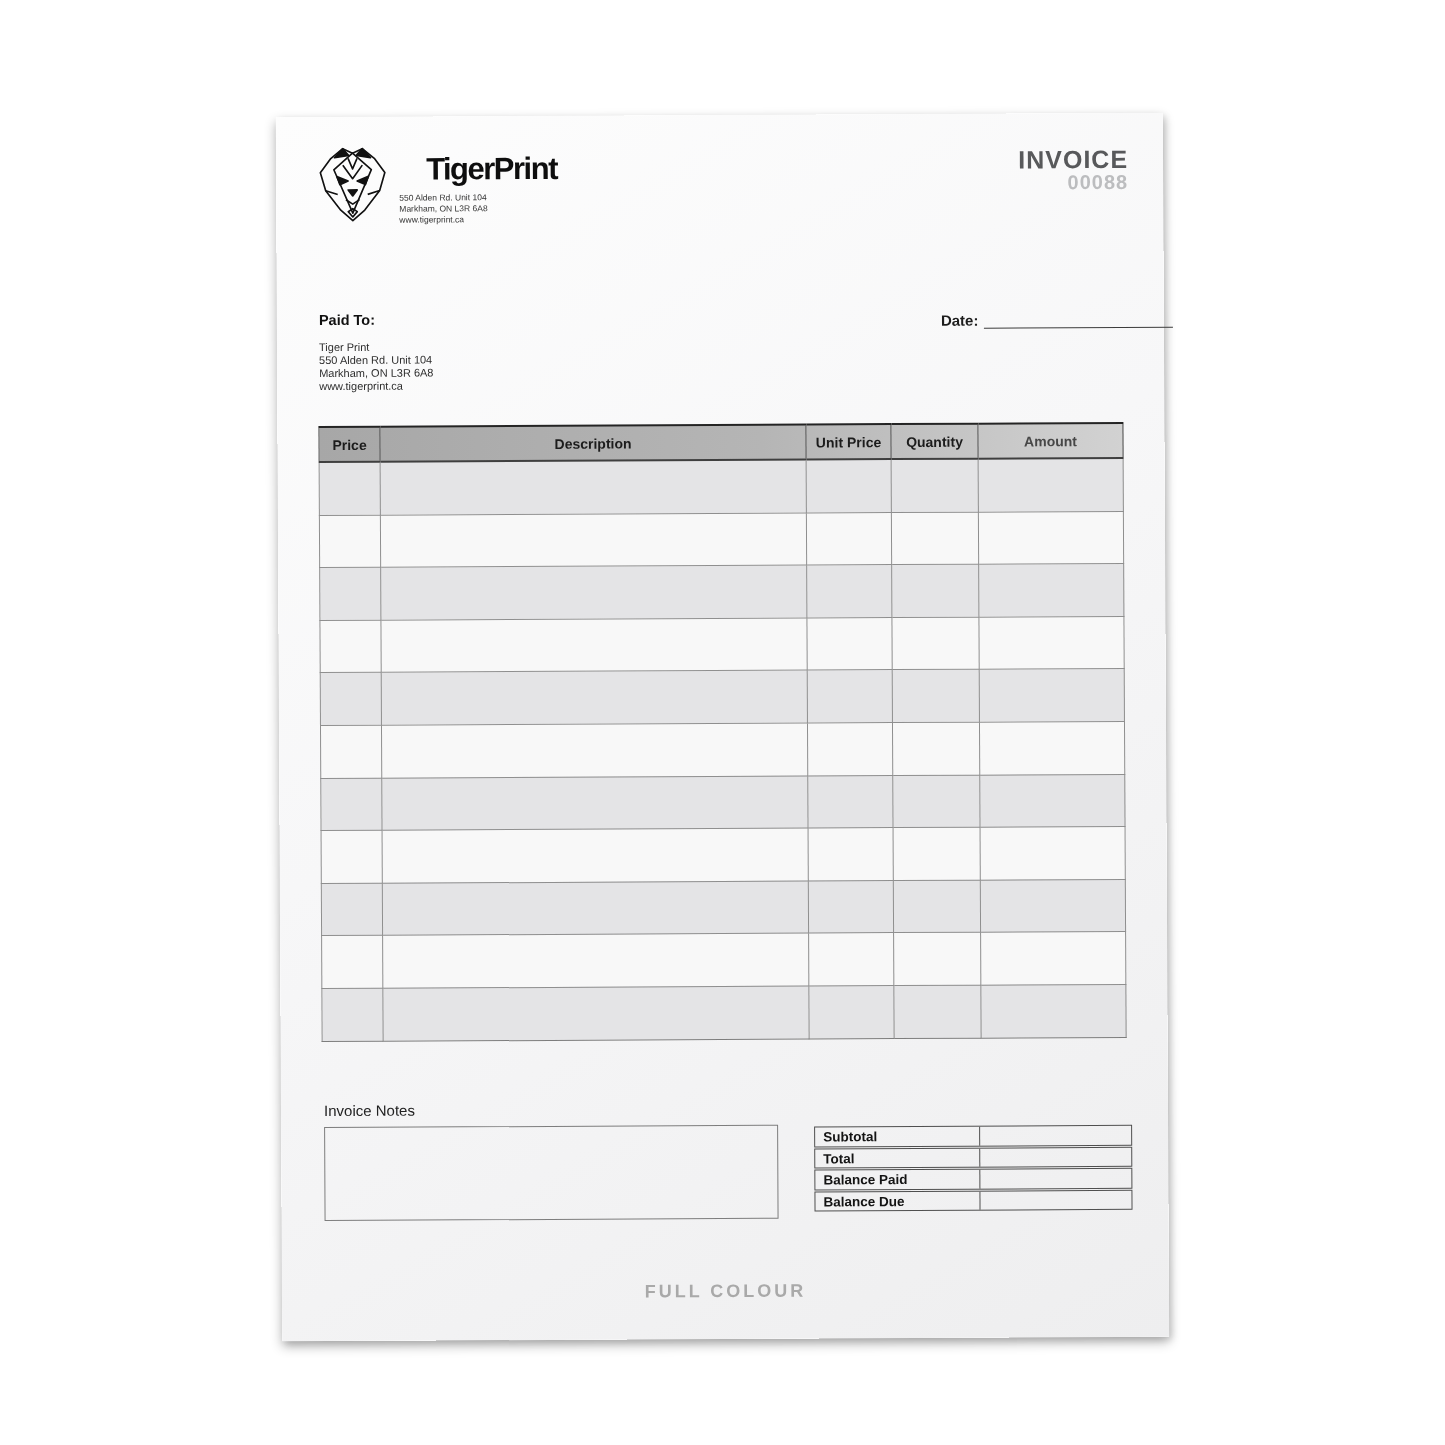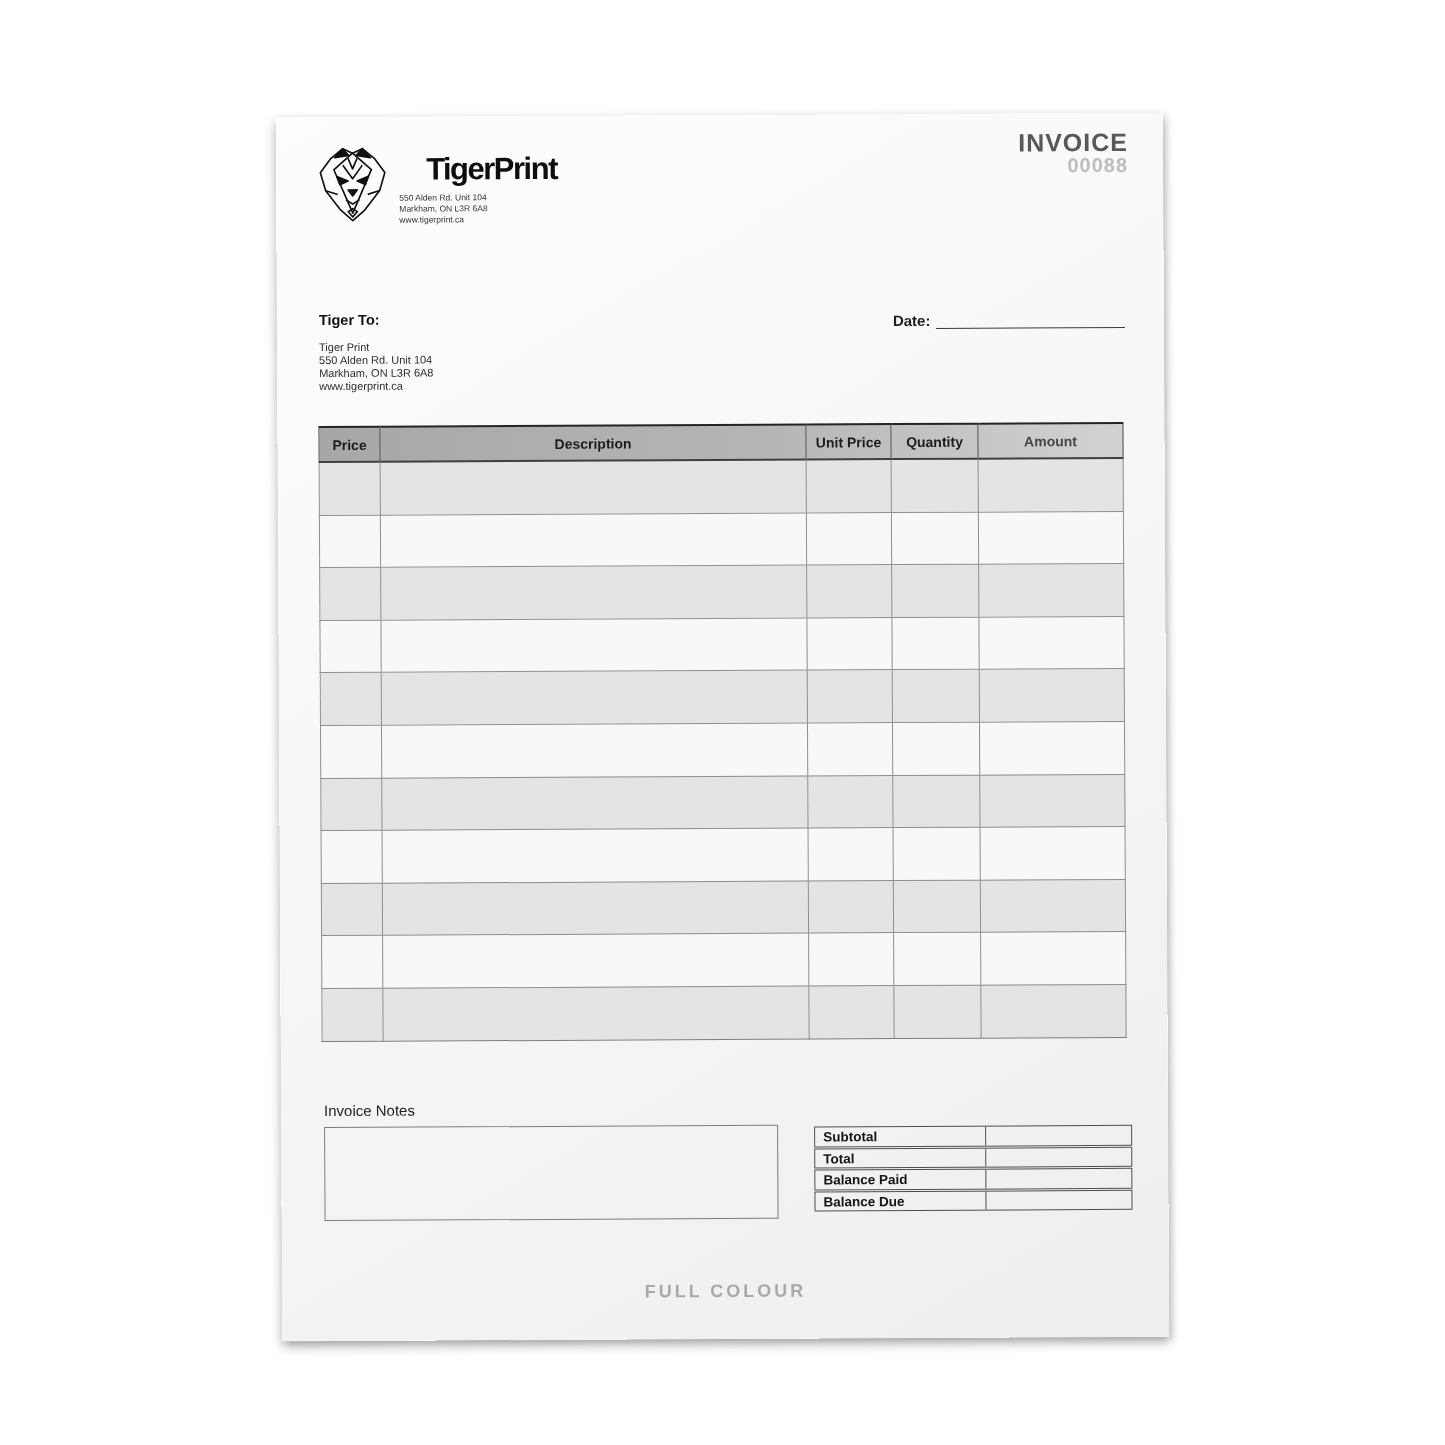--- a/index.html
+++ b/index.html
@@ -16,28 +16,28 @@
   
   .logo-svg{position:absolute;left:39px;top:27px;width:75px;height:86px;}
   .brand-name{
     position:absolute;left:119px;top:36px;font-size:31px;line-height:34px;
     font-weight:bold;letter-spacing:-1.5px;color:#0e0e0e;margin-left:31px;
   }
   .brand-address{
     position:absolute;left:123px;top:76px;font-size:8.5px;line-height:10.8px;
     color:#333;font-weight:500;
   }
-  .invoice-head{position:absolute;right:35px;top:16px;text-align:right;}
+  .invoice-head{position:absolute;right:35px;top:33px;text-align:right;}
   .invoice-title{font-size:25px;line-height:26px;font-weight:bold;color:#58595b;letter-spacing:1px;}
   .invoice-number{font-size:20px;line-height:20px;font-weight:bold;color:#bcbdbf;letter-spacing:1px;}
   
   .billto-label{position:absolute;left:42px;top:195px;font-size:14.5px;font-weight:bold;color:#111;}
   .billto-lines{position:absolute;left:42px;top:224px;font-size:11px;line-height:13px;color:#2d2d2d;}
   .date-wrap{position:absolute;left:616px;top:198px;display:flex;align-items:flex-end;}
-  .date-label{font-size:15px;font-weight:bold;color:#1d1d1d;}
+  .date-label{font-size:15px;font-weight:bold;color:#1d1d1d;margin-left:48px;}
   .date-line{width:189px;height:15px;border-bottom:1.6px solid #3c3c3c;margin-left:5px;}
   .date-value{font-size:13px;}
   
   table.items{
     position:absolute;left:41px;top:309px;width:804px;
     border-collapse:collapse;table-layout:fixed;
   }
   table.items col.c-item{width:61px;}
   table.items col.c-desc{width:426px;}
   table.items col.c-price{width:85px;}
@@ -58,21 +58,21 @@
   }
   table.items tbody tr:nth-child(odd) td{background:#e4e4e6;}
   table.items tbody tr:nth-child(even) td{background:#f8f8f8;}
   table.items tbody tr:last-child td{border-bottom:1.5px solid #7d7d7d;}
   
   .notes-label{position:absolute;left:43px;top:985px;font-size:15px;color:#222;}
   .notes-box{position:absolute;left:43px;top:1010px;width:452px;height:92px;border:1.5px solid #7d7d7d;}
   
   .summary{position:absolute;left:533px;top:1012px;width:318px;}
   .sum-row{display:flex;border:1.5px solid #4f4f4f;margin-bottom:1px;height:18.5px;background:transparent;}
-  .sum-label{width:150px;border-right:1.5px solid #4f4f4f;font-weight:bold;font-size:13.5px;color:#141414;padding:2px 12px 0 8px;}
+  .sum-label{width:150px;border-right:1.5px solid #4f4f4f;font-weight:bold;font-size:13.5px;color:#141414;padding:2px 6px 0 8px;}
   .sum-value{flex:1;font-size:13px;padding:2px 0 0 6px;}
   
   .full-colour{
     position:absolute;left:0;top:1166px;width:100%;text-align:center;
     font-size:18px;font-weight:bold;letter-spacing:3px;color:#a9a9a9;
   }
 </style>
 </head>
 <body>
 
@@ -100,21 +100,21 @@
       <div>550 Alden Rd. Unit 104</div>
       <div>Markham, ON L3R 6A8</div>
       <div>www.tigerprint.ca</div>
     </div>
 
   <div class="invoice-head">
     <div class="invoice-title">INVOICE</div>
     <div class="invoice-number">00088</div>
   </div>
 
-  <div class="billto-label">Tiger To:</div>
+  <div class="billto-label">Paid To:</div>
   <div class="billto-lines">
       <div>Tiger Print</div>
       <div>550 Alden Rd. Unit 104</div>
       <div>Markham, ON L3R 6A8</div>
       <div>www.tigerprint.ca</div>
     </div>
 
   <div class="date-wrap">
     <span class="date-label">Date:</span>
     <span class="date-line"><span class="date-value"></span></span>

